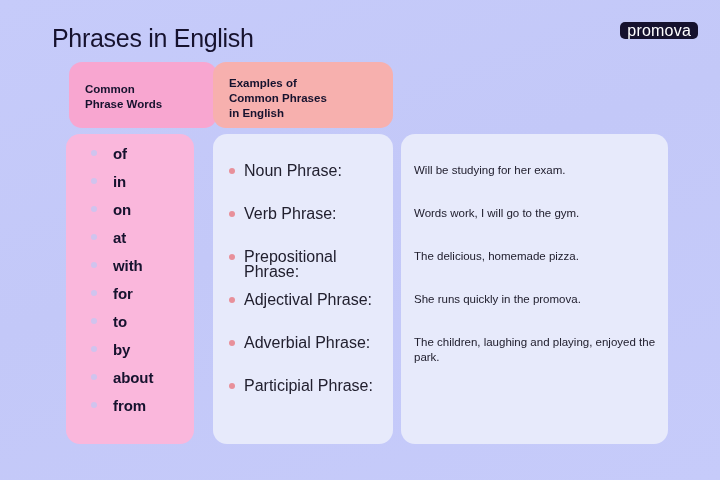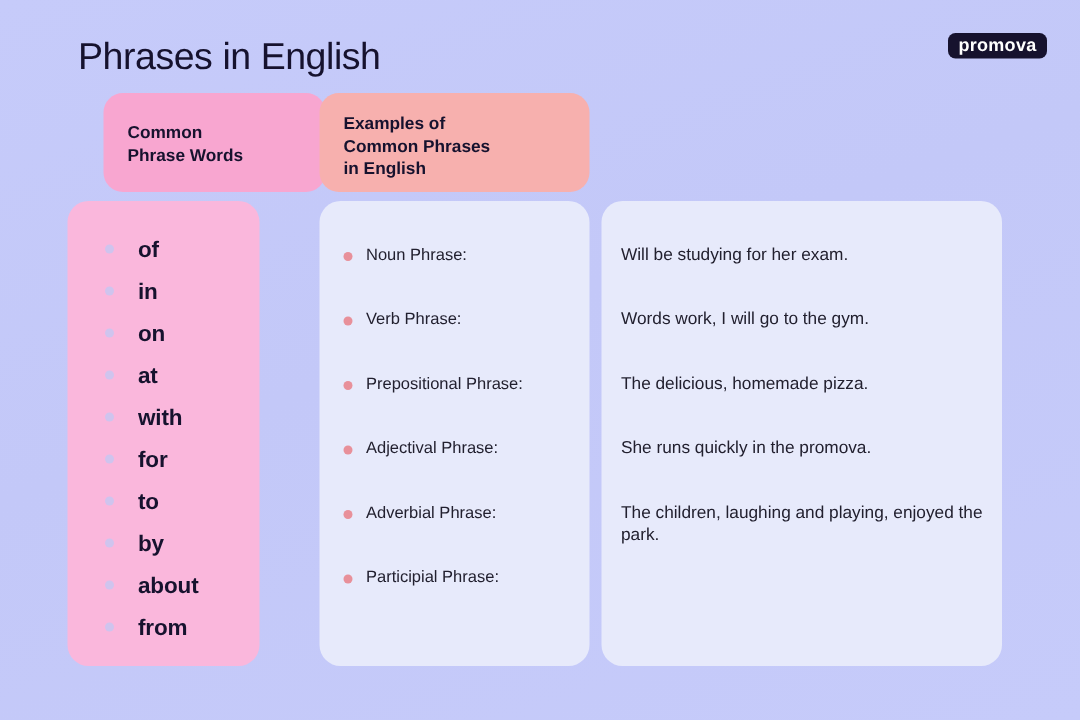--- a/index.html
+++ b/index.html
@@ -35,22 +35,22 @@
   }
   #brand-logo {
     position: absolute;
     right: 22px;
     top: 22px;
     height: 17px;
     padding: 0 7px;
     border-radius: 5px;
     background: #16122e;
     color: #ffffff;
-    font-size: 12px;
-    font-weight: bold;
+    font-size: 16px;
+    font-weight: normal;
     letter-spacing: 0.2px;
     line-height: 17px;
     text-align: center;
   }
 
   
   .chip {
     position: absolute;
     border-radius: 13px;
     padding: 14px 16px;
@@ -77,26 +77,26 @@
     background: #f7b0ae;
   }
 
   
   .card {
     position: absolute;
     border-radius: 14px;
     box-sizing: border-box;
   }
   #card-words {
-    left: 45px;
+    left: 66px;
     top: 134px;
     width: 128px;
     height: 310px;
     background: #fab7dc;
-    padding: 18px 0 0 0;
+    padding: 5px 0 0 0;
   }
   #card-types {
     left: 213px;
     top: 134px;
     width: 180px;
     height: 310px;
     background: #e7eafb;
   }
   #card-examples {
     left: 401px;
@@ -148,21 +148,21 @@
   .type-bullet {
     width: 6px;
     height: 6px;
     border-radius: 50%;
     background: #e8909a;
     flex: 0 0 auto;
     margin-right: 9px;
     margin-top: 5px;
   }
   .type-label {
-    font-size: 11px;
+    font-size: 16px;
     color: #22202f;
     line-height: 15px;
   }
 
   
   #example-list {
     list-style: none;
     margin: 0;
     padding: 29px 0 0 0;
   }

